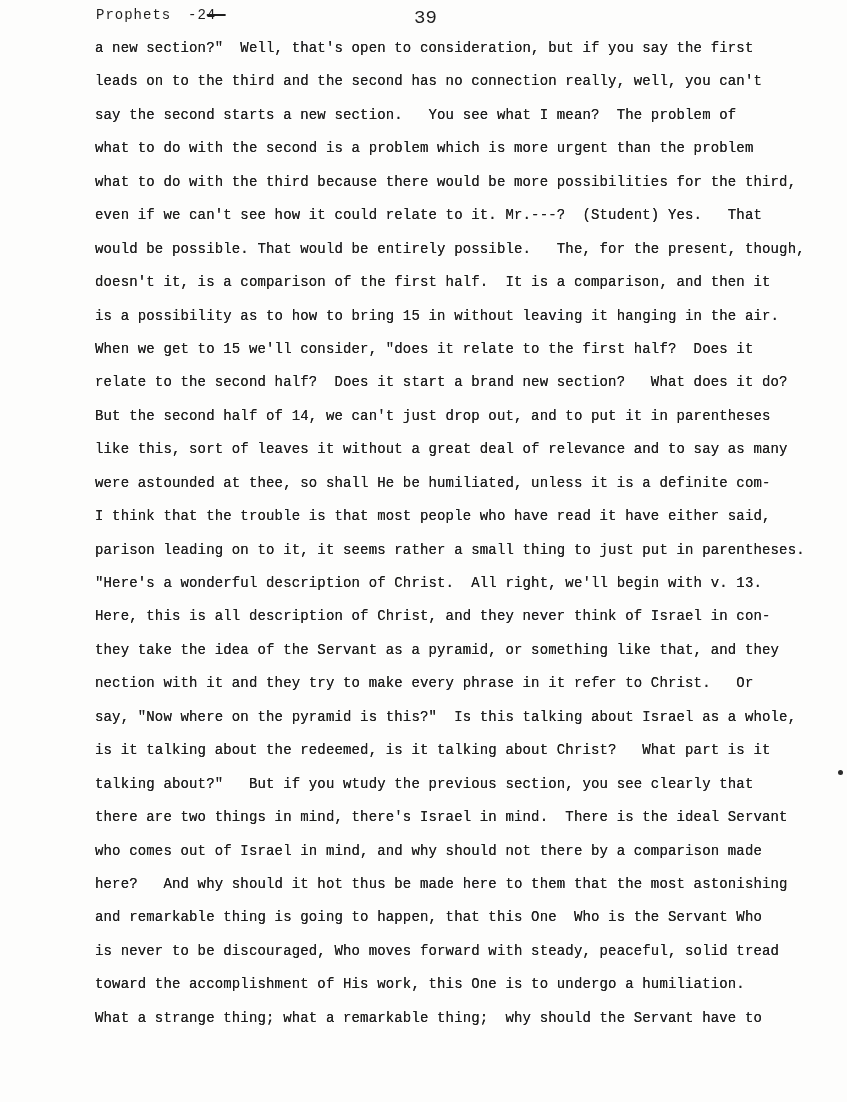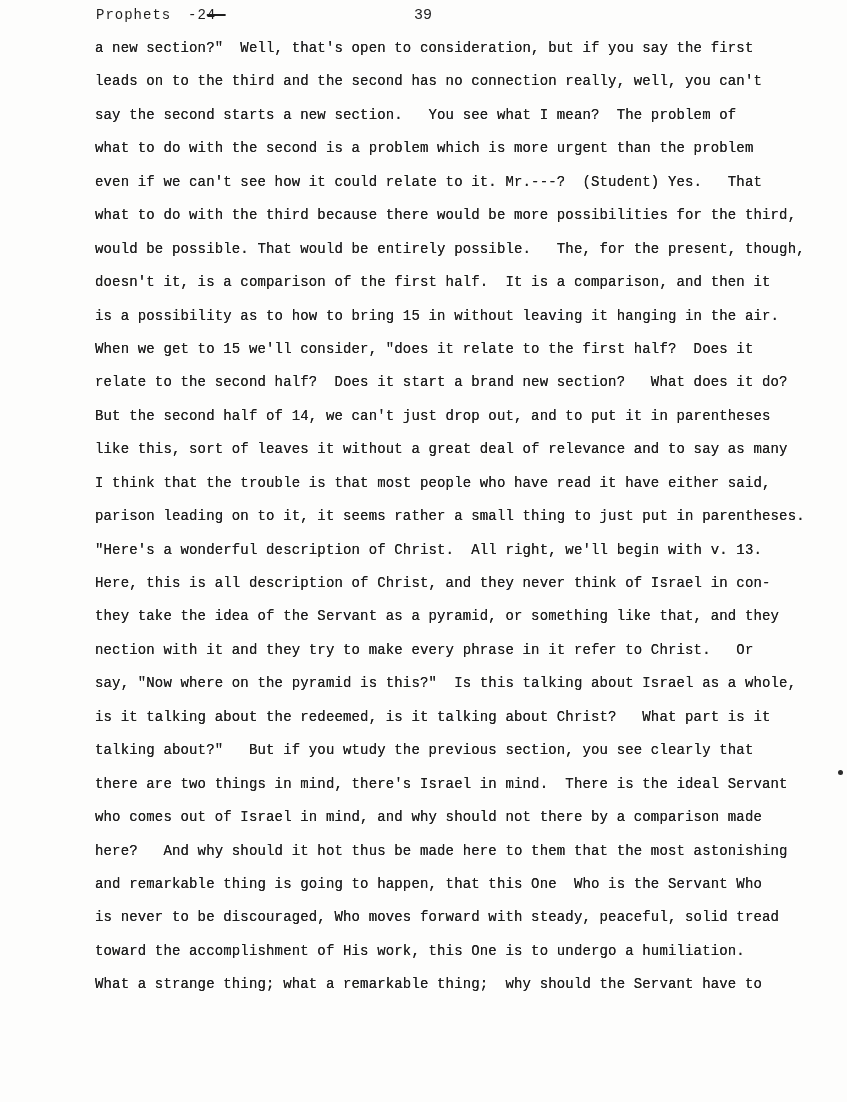--- a/index.html
+++ b/index.html
@@ -11,21 +11,21 @@
     font-family:"Liberation Mono","DejaVu Sans Mono",monospace;
     color:#1e1e1e;
   }
   .hdr{
     position:absolute;top:5px;left:0;width:845px;height:24px;
     font-size:14px;
   }
   .hdr .course{position:absolute;left:96px;top:2px;letter-spacing:1px;}
   .hdr .num{position:absolute;left:188px;top:2px;letter-spacing:1px;}
   .hdr .num .struck{text-decoration:line-through;text-decoration-thickness:2px;}
-  .hdr .pageno{position:absolute;left:414px;top:2px;font-size:15px;}
+  .hdr .pageno{position:absolute;left:414px;top:2px;font-size:19px;}
   .body{
     position:absolute;top:40px;left:95px;width:720px;
   }
   .line{
     white-space:pre;
     height:33.45px;
     font-size:14px;
     letter-spacing:0.15px;
     text-shadow:0 0 0.5px rgba(20,20,20,0.85);
   }
@@ -42,29 +42,30 @@
     <span class="course">Prophets</span>
     <span class="num"><span>-2</span><span class="struck">4-</span></span>
     <span class="pageno">39</span>
   </div>
 
   <div class="body">
     <div class="line">a new section?"  Well, that's open to consideration, but if you say the first</div>
     <div class="line">leads on to the third and the second has no connection really, well, you can't</div>
     <div class="line">say the second starts a new section.   You see what I mean?  The problem of</div>
     <div class="line">what to do with the second is a problem which is more urgent than the problem</div>
+    <div class="line">what to do with the third because there would be more possibilities for the third,</div>
     <div class="line">even if we can't see how it could relate to it. Mr.---?  (Student) Yes.   That</div>
-    <div class="line">what to do with the third because there would be more possibilities for the third,</div>
     <div class="line">would be possible. That would be entirely possible.   The, for the present, though,</div>
     <div class="line">doesn't it, is a comparison of the first half.  It is a comparison, and then it</div>
     <div class="line">is a possibility as to how to bring 15 in without leaving it hanging in the air.</div>
     <div class="line">When we get to 15 we'll consider, "does it relate to the first half?  Does it</div>
     <div class="line">relate to the second half?  Does it start a brand new section?   What does it do?</div>
     <div class="line">But the second half of 14, we can't just drop out, and to put it in parentheses</div>
     <div class="line">like this, sort of leaves it without a great deal of relevance and to say as many</div>
+    <div class="line">were astounded at thee, so shall He be humiliated, unless it is a definite com-</div>
     <div class="line">I think that the trouble is that most people who have read it have either said,</div>
     <div class="line">parison leading on to it, it seems rather a small thing to just put in parentheses.</div>
     <div class="line">"Here's a wonderful description of Christ.  All right, we'll begin with v. 13.</div>
     <div class="line">Here, this is all description of Christ, and they never think of Israel in con-</div>
     <div class="line">they take the idea of the Servant as a pyramid, or something like that, and they</div>
     <div class="line">nection with it and they try to make every phrase in it refer to Christ.   Or</div>
     <div class="line">say, "Now where on the pyramid is this?"  Is this talking about Israel as a whole,</div>
     <div class="line">is it talking about the redeemed, is it talking about Christ?   What part is it</div>
     <div class="line">talking about?"   But if you wtudy the previous section, you see clearly that</div>
     <div class="line">there are two things in mind, there's Israel in mind.  There is the ideal Servant</div>

